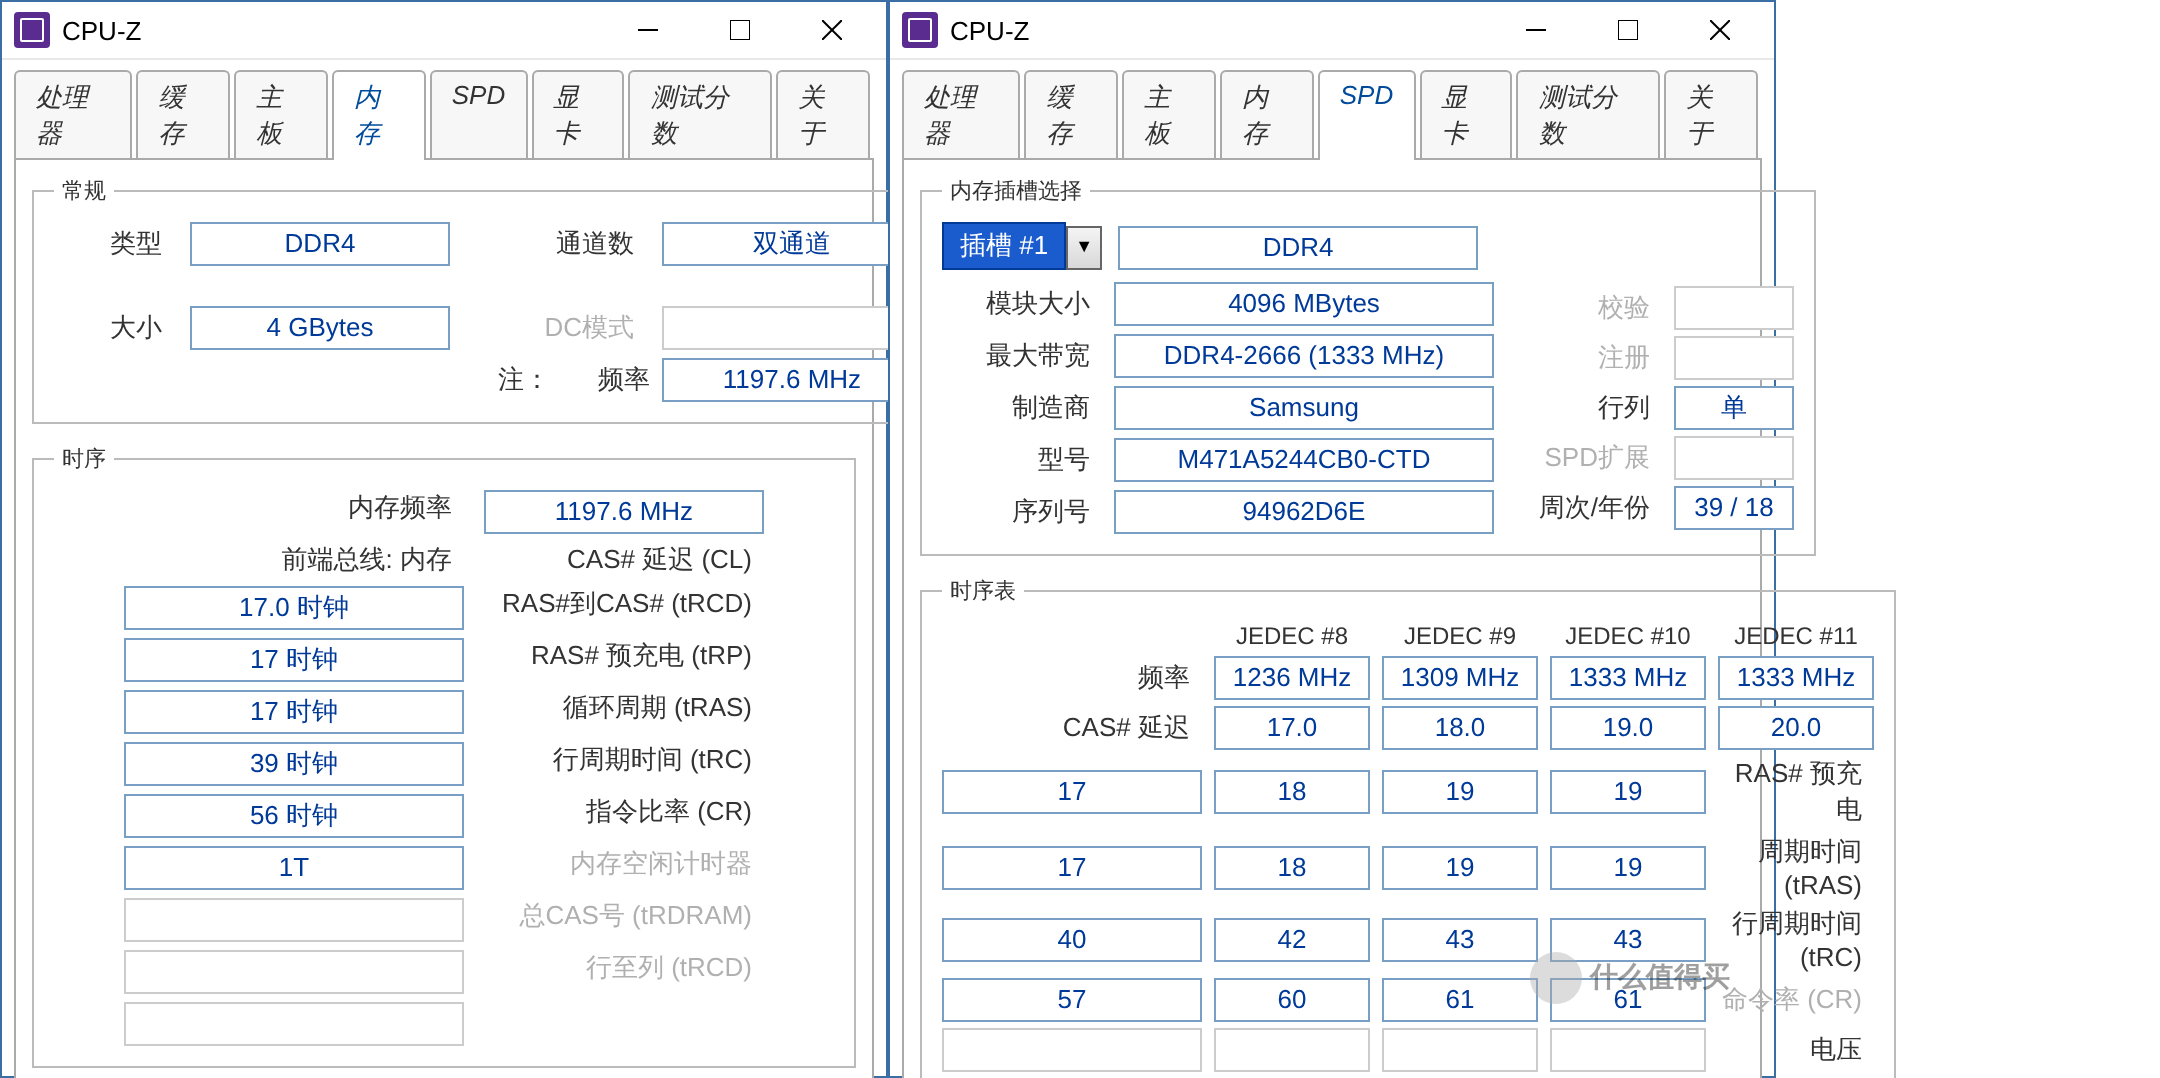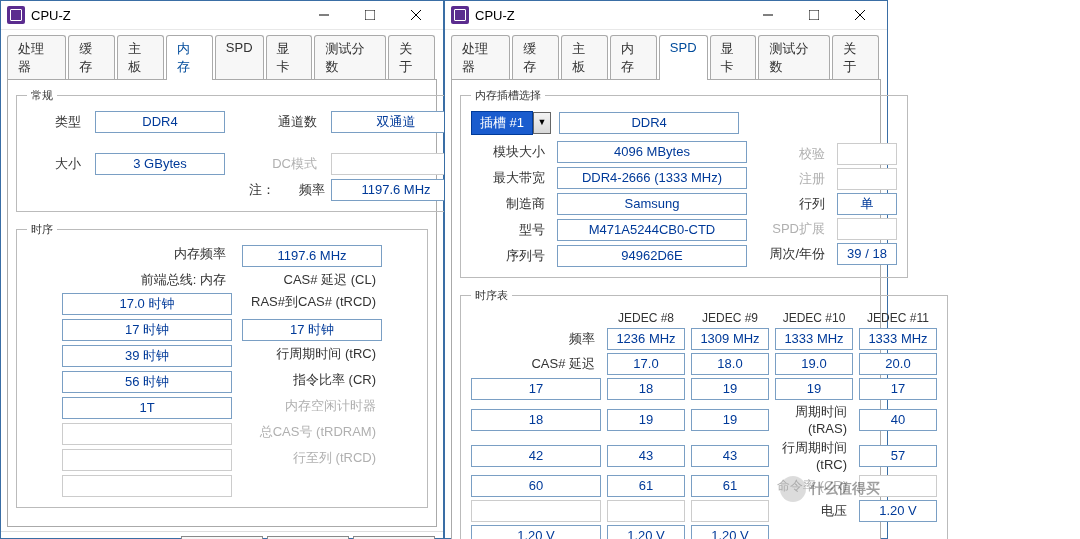--- a/index.html
+++ b/index.html
@@ -8,21 +8,21 @@
 .titlebar { height: 30px; background: #fff; display: flex; align-items: center; padding: 0 4px 0 6px; border-bottom: 1px solid #e8e8e8; }
 .title-icon { width: 18px; height: 18px; background: #5b2c8f; border-radius: 2px; display: flex; align-items: center; justify-content: center; margin-right: 6px; }
 .title-icon::before { content: ""; width: 10px; height: 10px; border: 1.5px solid #fff; border-radius: 1px; display: block; }
 .title-text { font-size: 13px; color: #000; flex: 0 0 auto; }
 .title-spacer { flex: 1; }
 .win-btns { display: flex; }
 .win-btn { width: 46px; height: 28px; display: flex; align-items: center; justify-content: center; color: #000; cursor: default; }
 .win-btn svg { width: 10px; height: 10px; }
 
 .tabs { display: flex; padding: 4px 6px 0 6px; font-size: 13px; }
-.tab { padding: 4px 10px; border: 1px solid #aaa; border-bottom: none; background: #f7f7f7; margin-right: 2px; color: #333; border-radius: 3px 3px 0 0; position: relative; top: 1px; }
+.tab { padding: 4px 10px; border: 1px solid #aaa; border-bottom: none; background: #f7f7f7; margin-right: 2px; color: #333; border-radius: 3px 3px 0 0; position: relative; top: 1px; font-style: italic; }
 .tab.active { background: #fff; z-index: 2; color: #004b9b; }
 
 .content { flex: 1; border: 1px solid #aaa; margin: 0 6px 4px 6px; padding: 8px; background: #fff; position: relative; }
 
 fieldset { border: 1px solid #bbb; margin-bottom: 10px; padding: 8px 10px 10px 10px; font-size: 13px; }
 legend { padding: 0 4px; font-size: 11px; color: #333; }
 .lab { text-align: right; padding-right: 6px; color: #333; font-size: 13px; }
 .lab.dim { color: #b0b0b0; }
 .val { border: 1px solid #7a9fc4; background: #fff; color: #003a99; text-align: center; padding: 2px 4px; font-size: 13px; height: 22px; line-height: 16px; }
 .val.dim { color: #ccc; border-color: #ccc; }
@@ -30,31 +30,31 @@
 .footer { display: flex; align-items: center; padding: 4px 8px 6px 8px; border-top: 1px solid #ddd; }
 .footer-spacer { flex: 1; }
 .btn { min-width: 82px; height: 24px; border: 1px solid #888; background: linear-gradient(#f8f8f8,#e2e2e2); font-size: 12px; margin-left: 4px; padding: 0 10px; text-align: center; line-height: 22px; }
 
 .grid-mem { display: grid; grid-template-columns: 60px 130px 90px 130px; gap: 20px 8px; align-items: center; }
 .freq-row { display: flex; justify-content: flex-end; align-items: center; margin-top: 4px; }
 
 .timing-grid { display: grid; grid-template-columns: 170px 140px; gap: 4px 10px; justify-content: center; }
 
 .spd-top { display: flex; gap: 6px; }
-.slot-sel { display: flex; align-items: center; margin-bottom: 6px; }
+.slot-sel { display: flex; align-items: flex-end; margin-bottom: 6px; }
 .slot-btn { background: #1a5cce; color: #fff; border: 1px solid #003a99; padding: 2px 8px; font-size: 13px; }
 .dd-btn { width: 18px; height: 22px; border: 1px solid #666; background: linear-gradient(#f4f4f4,#d8d8d8); text-align: center; font-size: 9px; line-height: 18px; }
 
 .spd-grid { display: grid; grid-template-columns: 80px 190px; gap: 4px 6px; align-items: center; }
 .spd-right { display: grid; grid-template-columns: 70px 60px; gap: 0 6px; align-items: center; margin-left: 8px; }
 
 .timing-table { display: grid; grid-template-columns: 130px repeat(4, 78px); gap: 3px 6px; align-items: center; }
 .thead { text-align: center; font-size: 12px; color: #333; }
 
-.watermark { position: absolute; right: 7px; bottom: 36px; display: flex; align-items: center; opacity: 0.4; }
+.watermark { position: absolute; right: 22px; bottom: 36px; display: flex; align-items: center; opacity: 0.4; }
 .wm-face { width: 26px; height: 26px; background: #aaa; border-radius: 50%; margin-right: 4px; }
 .wm-text { font-size: 14px; color: #111; font-weight: bold; }
 </style>
 </head>
 <body>
 
 <div class="window">
   <div class="titlebar">
     <div class="title-icon"></div>
     <div class="title-text">CPU-Z</div>
@@ -92,42 +92,44 @@
 
   <div class="content">
     <fieldset>
       <legend>常规</legend>
       <div class="grid-mem">
         <div class="lab">类型</div>
         <div class="val">DDR4</div>
         <div class="lab">通道数</div>
         <div class="val">双通道</div>
         <div class="lab">大小</div>
-        <div class="val">3 GBytes</div>
+        <div class="val">4 GBytes</div>
         <div class="lab dim">DC模式</div>
         <div class="val dim"></div>
       </div>
       <div class="freq-row">
         <span class="lab" style="width:auto">注：</span>
         <span class="lab" style="width:50px">频率</span>
         <div class="val" style="width:130px">1197.6 MHz</div>
       </div>
     </fieldset>
 
     <fieldset>
       <legend>时序</legend>
       <div class="timing-grid">
         <div class="lab">内存频率</div>
         <div class="val">1197.6 MHz</div>
         <div class="lab">前端总线: 内存</div>
         <div class="lab">CAS# 延迟 (CL)</div>
         <div class="val">17.0 时钟</div>
         <div class="lab">RAS#到CAS# (tRCD)</div>
         <div class="val">17 时钟</div>
+        <div class="lab">RAS# 预充电 (tRP)</div>
         <div class="val">17 时钟</div>
+        <div class="lab">循环周期 (tRAS)</div>
         <div class="val">39 时钟</div>
         <div class="lab">行周期时间 (tRC)</div>
         <div class="val">56 时钟</div>
         <div class="lab">指令比率 (CR)</div>
         <div class="val">1T</div>
         <div class="lab dim">内存空闲计时器</div>
         <div class="val dim"></div>
         <div class="lab dim">总CAS号 (tRDRAM)</div>
         <div class="val dim"></div>
         <div class="lab dim">行至列 (tRCD)</div>
@@ -232,20 +234,21 @@
           <div class="val">1333 MHz</div>
           <div class="lab">CAS# 延迟</div>
           <div class="val">17.0</div>
           <div class="val">18.0</div>
           <div class="val">19.0</div>
           <div class="val">20.0</div>
           <div class="val">17</div>
           <div class="val">18</div>
           <div class="val">19</div>
           <div class="val">19</div>
+          <div class="lab">RAS# 预充电</div>
           <div class="val">17</div>
           <div class="val">18</div>
           <div class="val">19</div>
           <div class="val">19</div>
           <div class="lab">周期时间 (tRAS)</div>
           <div class="val">40</div>
           <div class="val">42</div>
           <div class="val">43</div>
           <div class="val">43</div>
           <div class="lab">行周期时间 (tRC)</div>

